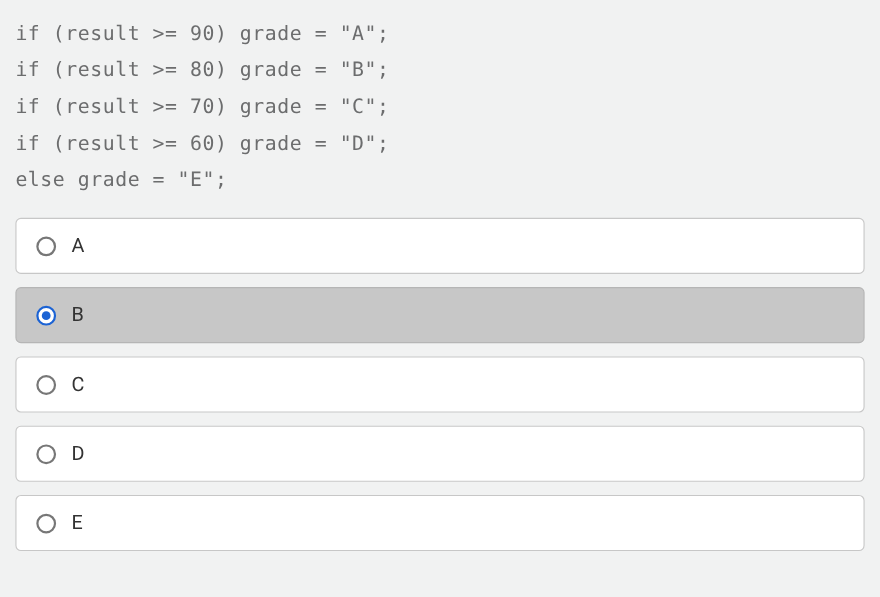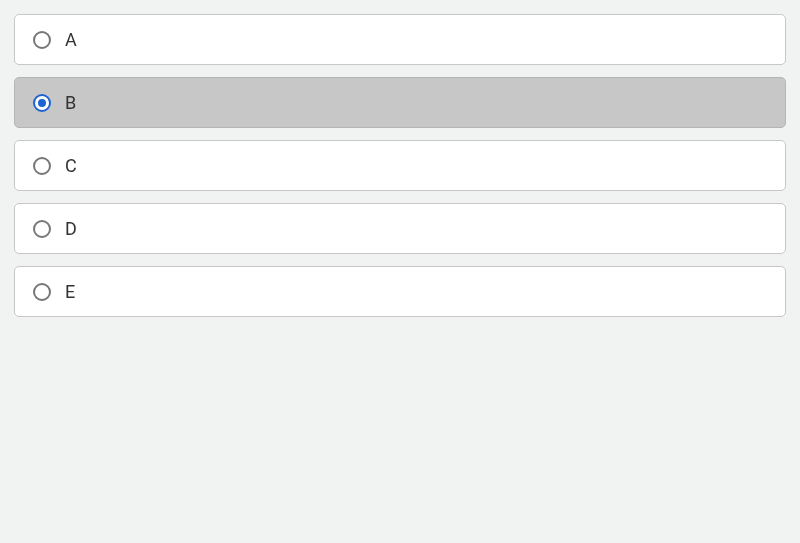--- a/index.html
+++ b/index.html
@@ -84,20 +84,25 @@
   .opt-label {
     letter-spacing: 1px;
   }
 </style>
 </head>
 <body>
 
 <div class="container">
 
 
+  <div class="code-block"><span>if (result &gt;= 90) grade = "A";</span>
+<span>if (result &gt;= 80) grade = "B";</span>
+<span>if (result &gt;= 70) grade = "C";</span>
+<span>if (result &gt;= 60) grade = "D";</span>
+<span>else grade = "E";</span></div>
 
   <div class="options">
 
     <div class="option">
       <span class="radio"></span>
       <span class="opt-label">A</span>
     </div>
 
     <div class="option selected">
       <span class="radio">

